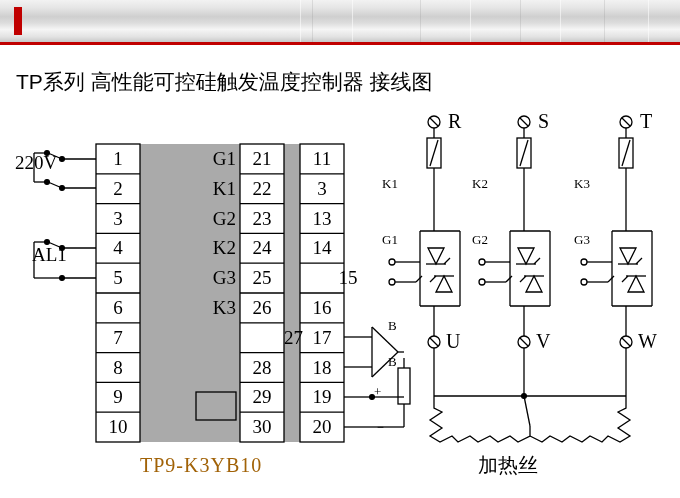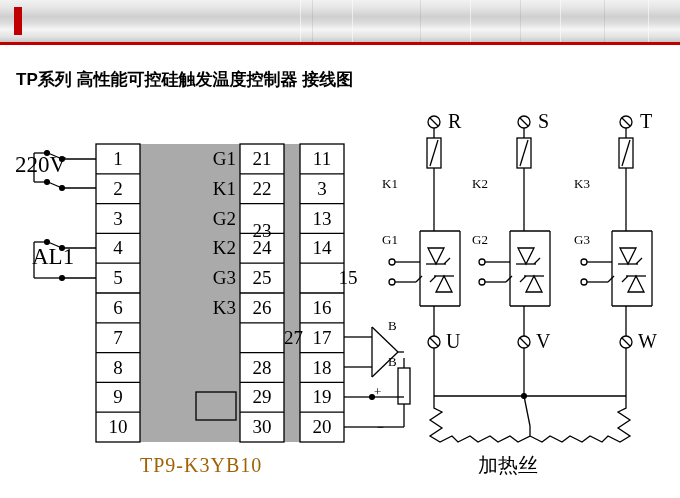--- a/index.html
+++ b/index.html
@@ -36,21 +36,21 @@
   }
   #header-bottom-rule {
     position: absolute; left: 0; top: 42px; width: 680px; height: 3px;
     background: #c00000;
   }
 
   
   #subtitle {
     position: absolute; left: 16px; top: 68px;
     font-family: "Liberation Sans", sans-serif;
-    font-weight: bold; font-size: 17px; color: #000;
+    font-weight: normal; font-size: 21px; color: #000;
   }
 
   
   #diagram { position: absolute; left: 0; top: 96px; width: 680px; height: 402px; }
   #diagram svg { display: block; }
 
   
   #device-caption {
     position: absolute; left: 140px; top: 358px;
     font-size: 20px; letter-spacing: 1px; color: #a16207;
@@ -67,21 +67,21 @@
     font-size: 19px; color: #000;
     text-align: center;
   }
   .sig-lbl {
     position: absolute;
     font-family: "Liberation Serif", serif;
     font-size: 19px; color: #000;
     text-align: right;
   }
   .ac-lbl {
-    position: absolute; font-size: 23px; color: #000;
+    position: absolute; font-size: 19px; color: #000;
   }
   .small-lbl {
     position: absolute; font-size: 13px; color: #000;
     font-family: "Liberation Serif", serif;
   }
   .phase-lbl {
     position: absolute; font-size: 20px; color: #000;
   }
   .io-lbl {
     position: absolute; font-size: 13px; color: #000;
@@ -303,21 +303,21 @@
 
   <div class="sig-lbl" style="left:178px; top:52px; width:58px;">G1</div>
   <div class="sig-lbl" style="left:178px; top:82px; width:58px;">K1</div>
   <div class="sig-lbl" style="left:178px; top:112px; width:58px;">G2</div>
   <div class="sig-lbl" style="left:178px; top:141px; width:58px;">K2</div>
   <div class="sig-lbl" style="left:178px; top:171px; width:58px;">G3</div>
   <div class="sig-lbl" style="left:178px; top:201px; width:58px;">K3</div>
 
   <div class="term-num" style="left:240px; top:52px; width:44px;">21</div>
   <div class="term-num" style="left:240px; top:82px; width:44px;">22</div>
-  <div class="term-num" style="left:240px; top:112px; width:44px;margin-top:12px;">23</div>
+  <div class="term-num" style="left:240px; top:112px; width:44px;">23</div>
   <div class="term-num" style="left:240px; top:141px; width:44px;">24</div>
   <div class="term-num" style="left:240px; top:171px; width:44px;">25</div>
   <div class="term-num" style="left:240px; top:201px; width:44px;">26</div>
   <div class="term-num" style="left:240px; top:231px; width:44px;padding-left:44px;">27</div>
   <div class="term-num" style="left:240px; top:261px; width:44px;">28</div>
   <div class="term-num" style="left:240px; top:290px; width:44px;">29</div>
   <div class="term-num" style="left:240px; top:320px; width:44px;">30</div>
 
   <div class="term-num" style="left:300px; top:52px; width:44px;">11</div>
   <div class="term-num" style="left:300px; top:82px; width:44px;">3</div>

